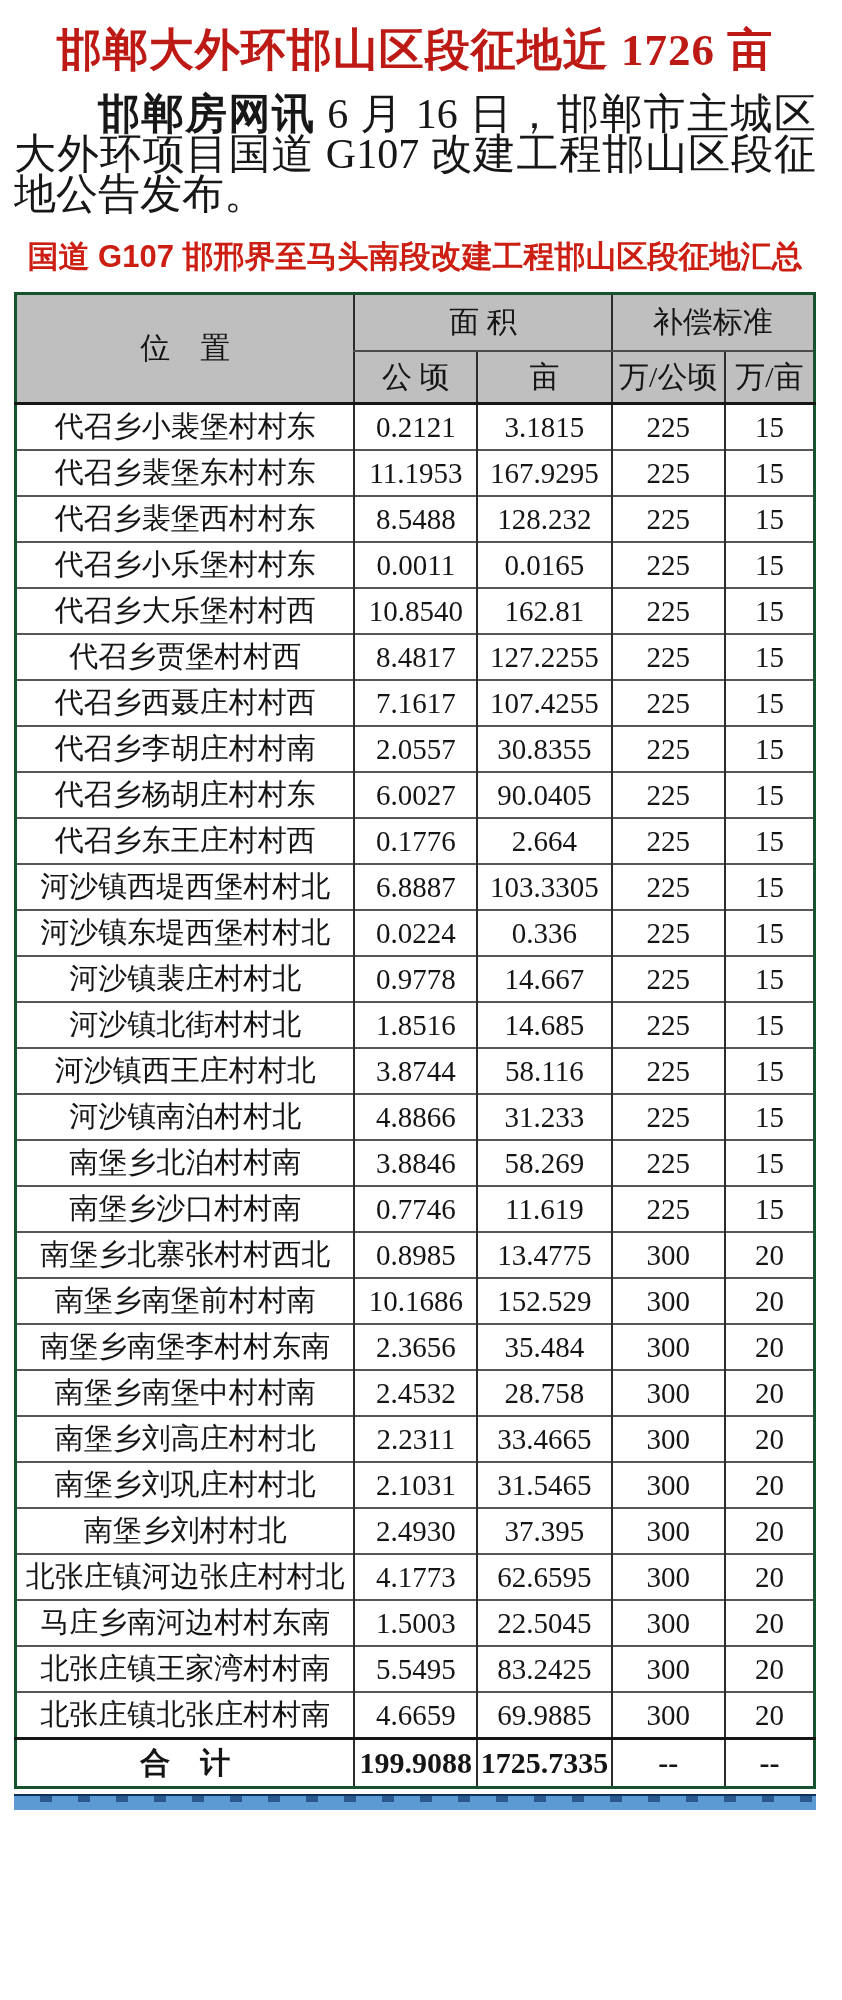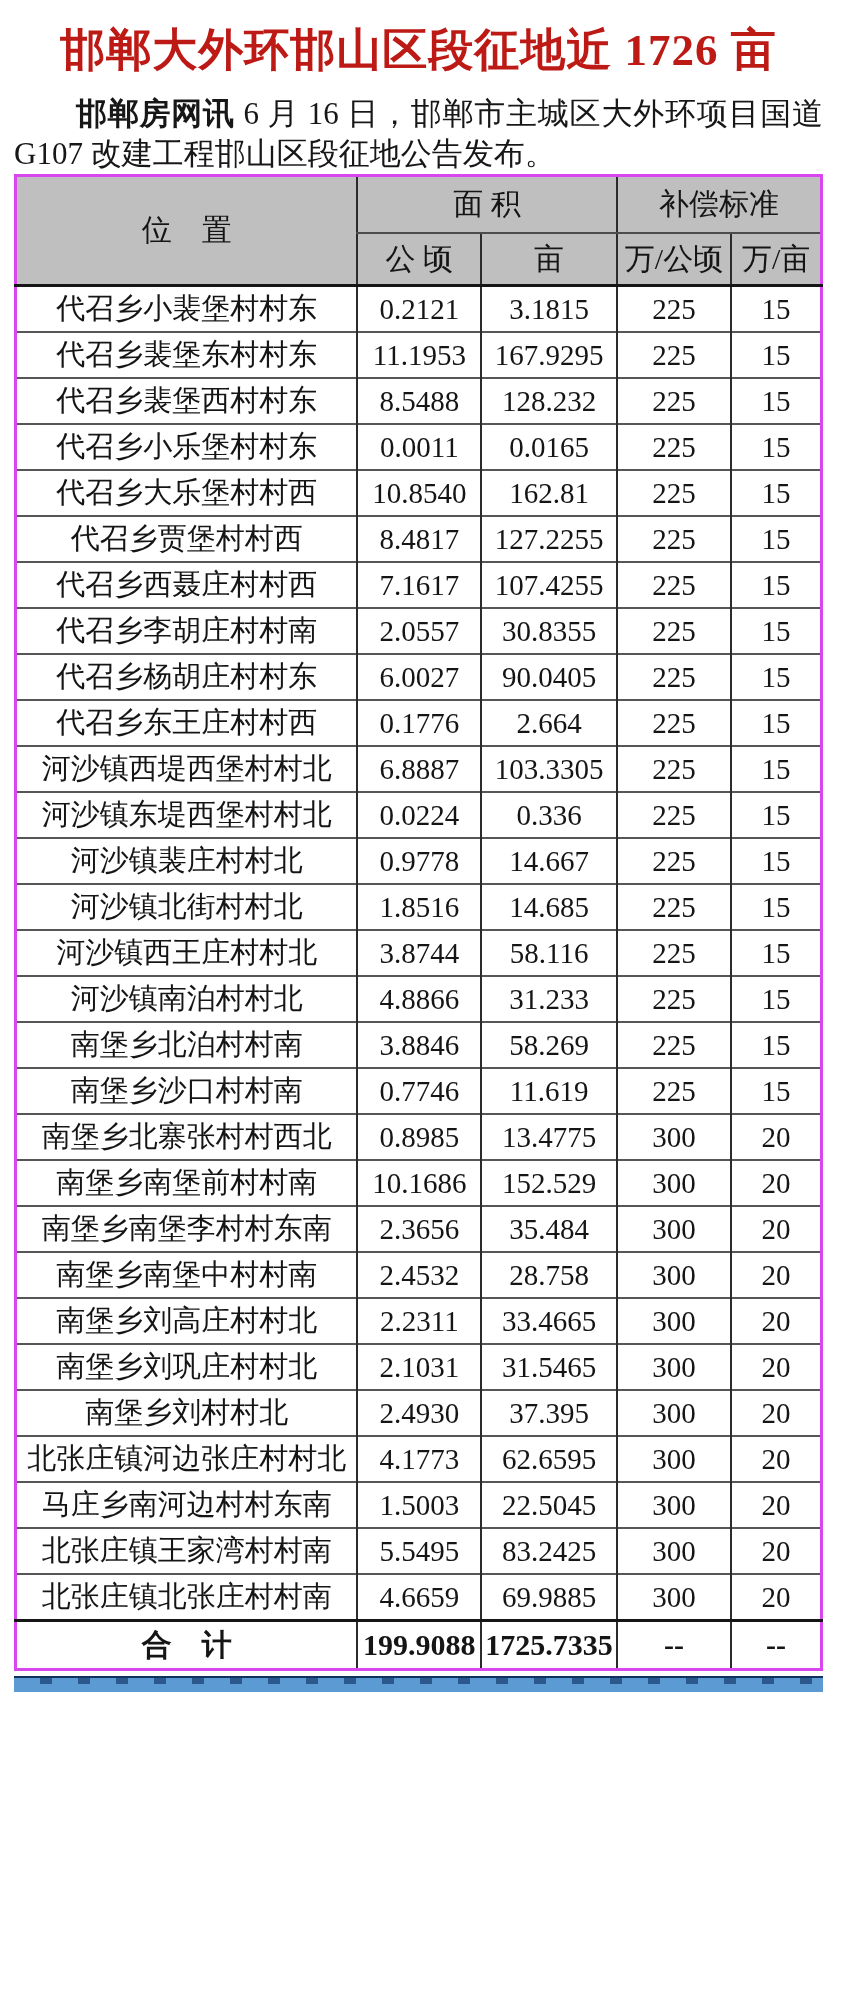--- a/index.html
+++ b/index.html
@@ -8,34 +8,34 @@
     background: #ffffff;
   }
   body {
     width: 842px;
     min-height: 2000px;
     font-family: "Liberation Serif", "DejaVu Serif", serif;
     color: #151515;
     overflow: hidden;
   }
   .doc {
-    padding: 18px 19px 0 14px;
+    padding: 18px 26px 0 14px;
   }
   .page-title {
     margin: 4px 0 16px 0;
     font-size: 45px;
     line-height: 56px;
     font-weight: bold;
     text-align: center;
     color: #bd1a16;
     letter-spacing: 1px;
   }
   .body-p {
     margin: 0;
-    font-size: 31px;
+    font-size: 42px;
     line-height: 40px;
     text-indent: 2em;
     text-align: justify;
     color: #171717;
   }
   .body-p .lead {
     font-weight: bold;
   }
   .table-caption {
     margin: 24px 0 16px 0;
@@ -43,21 +43,21 @@
     font-size: 31px;
     line-height: 38px;
     font-weight: bold;
     text-align: center;
     color: #cc1e12;
   }
   table.land-table {
     width: 100%;
     border-collapse: collapse;
     table-layout: fixed;
-    border: 3px solid #d946ef;
+    border: 3px solid #14532d;
   }
   col.c-loc   { width: 42.4%; }
   col.c-ha    { width: 15.4%; }
   col.c-mu    { width: 16.8%; }
   col.c-rha   { width: 14.2%; }
   col.c-rmu   { width: 11.2%; }
   .land-table th, .land-table td {
     border-left: 2px solid #2b2b2b;
     text-align: center;
     vertical-align: middle;
@@ -100,20 +100,21 @@
 </head>
 <body>
 
 <div class="doc">
 
   <h1 class="page-title">邯郸大外环邯山区段征地近 1726 亩</h1>
 
   <p class="body-p"><span class="lead">邯郸房网讯</span><span> 6 月 16 日，邯郸市主城区大外环项目国道 G107 改建工程邯山区段征地公告发布。</span></p>
 
 
+  <h2 class="table-caption">国道 G107 邯邢界至马头南段改建工程邯山区段征地汇总</h2>
 
   <table class="land-table">
     <colgroup>
       <col class="c-loc">
         <col class="c-ha">
         <col class="c-mu">
         <col class="c-rha">
         <col class="c-rmu">
     </colgroup>
     <thead>

